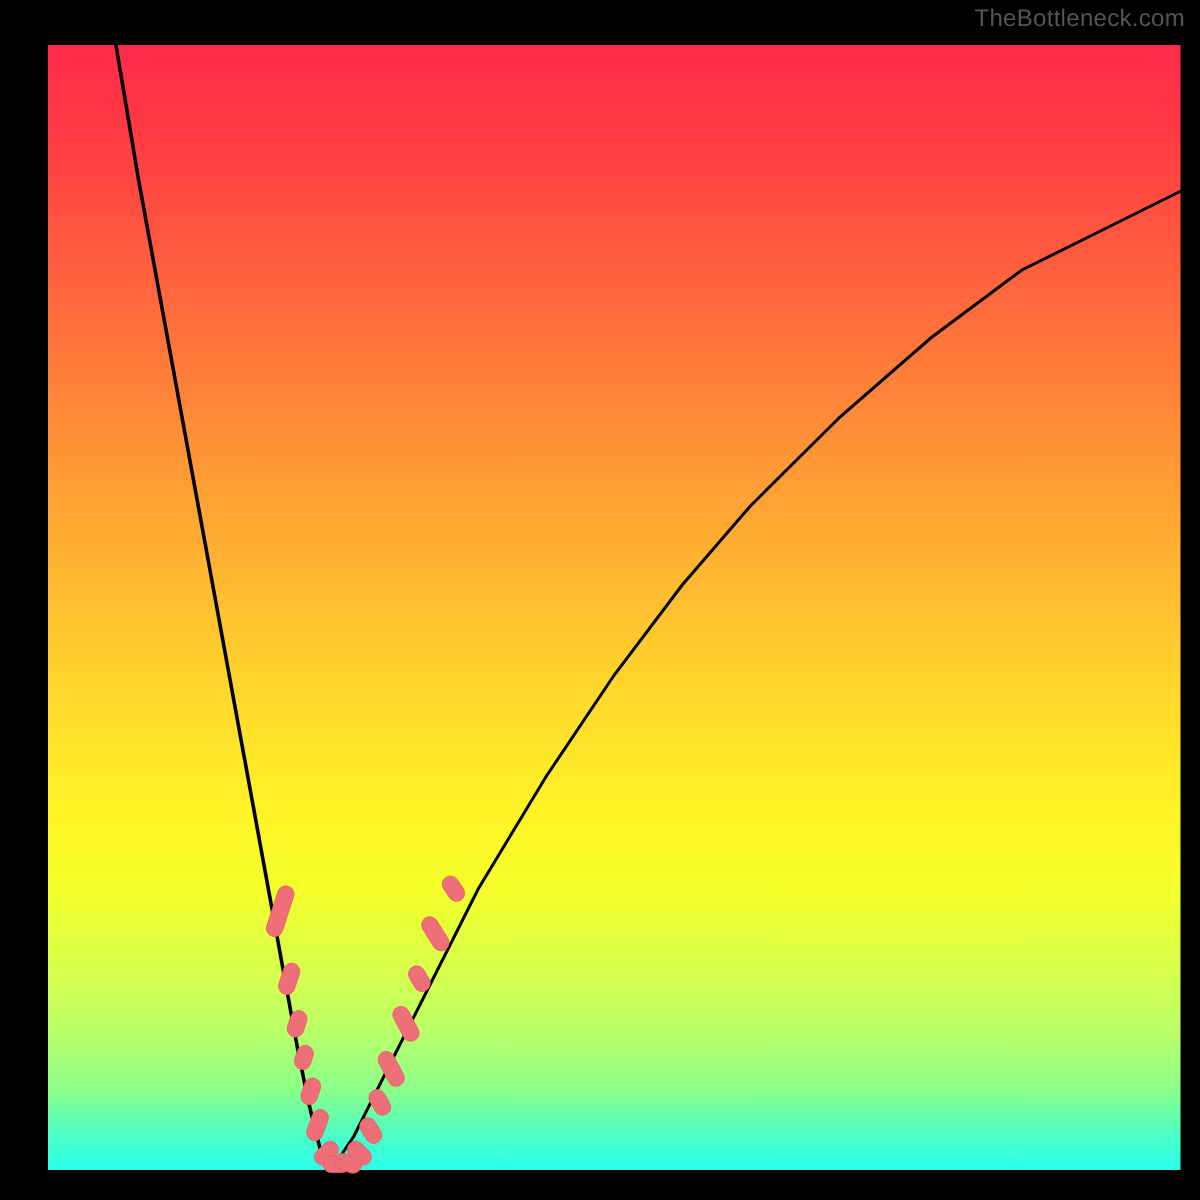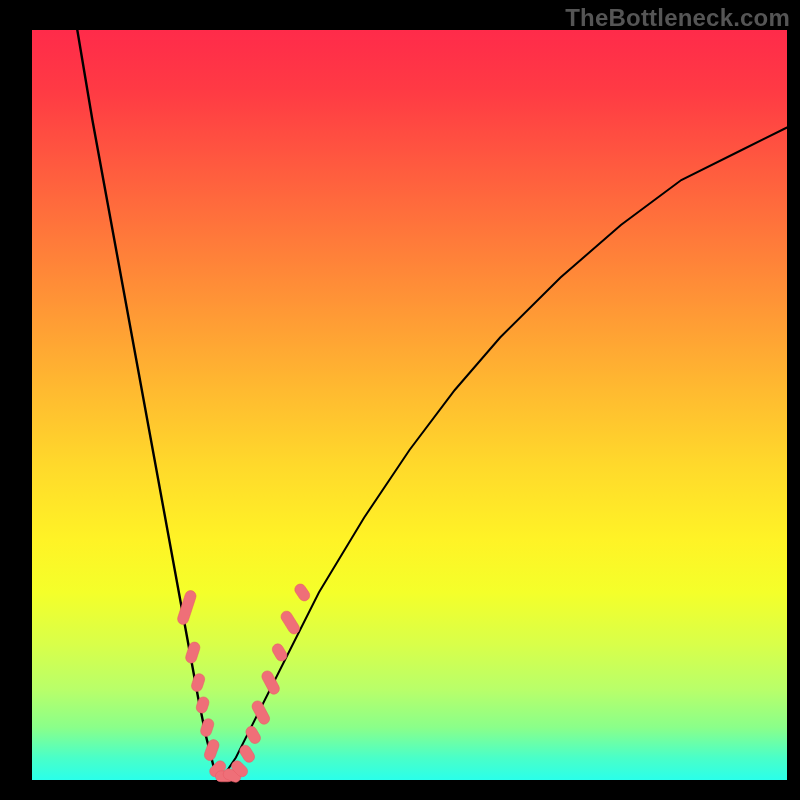--- a/index.html
+++ b/index.html
@@ -34,22 +34,22 @@
       #8aff8a 93%,
       #4affc8 97%,
       #2affea 100%
     );
   }
   .watermark {
     position: absolute;
     top: 4px;
     right: 10px;
     color: #555;
-    font-size: 24px;
-    font-weight: 700;
+    font-size: 16px;
+    font-weight: 400;
     letter-spacing: 0.2px;
     user-select: none;
   }
   svg {
     position: absolute;
     inset: 0;
   }
 </style>
 </head>
 <body>

